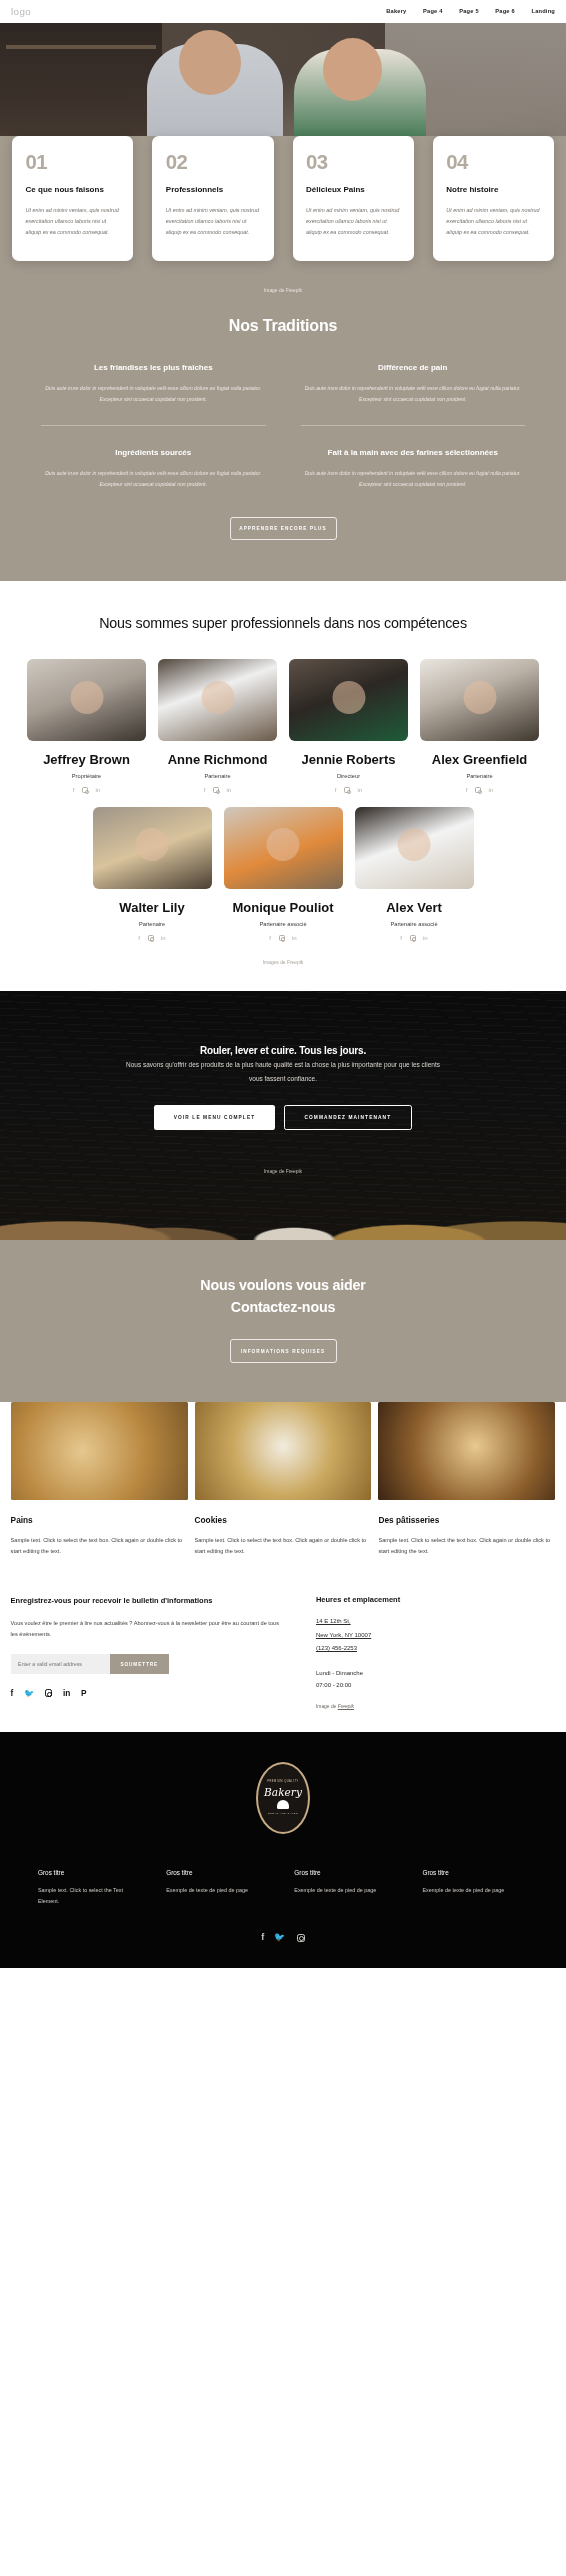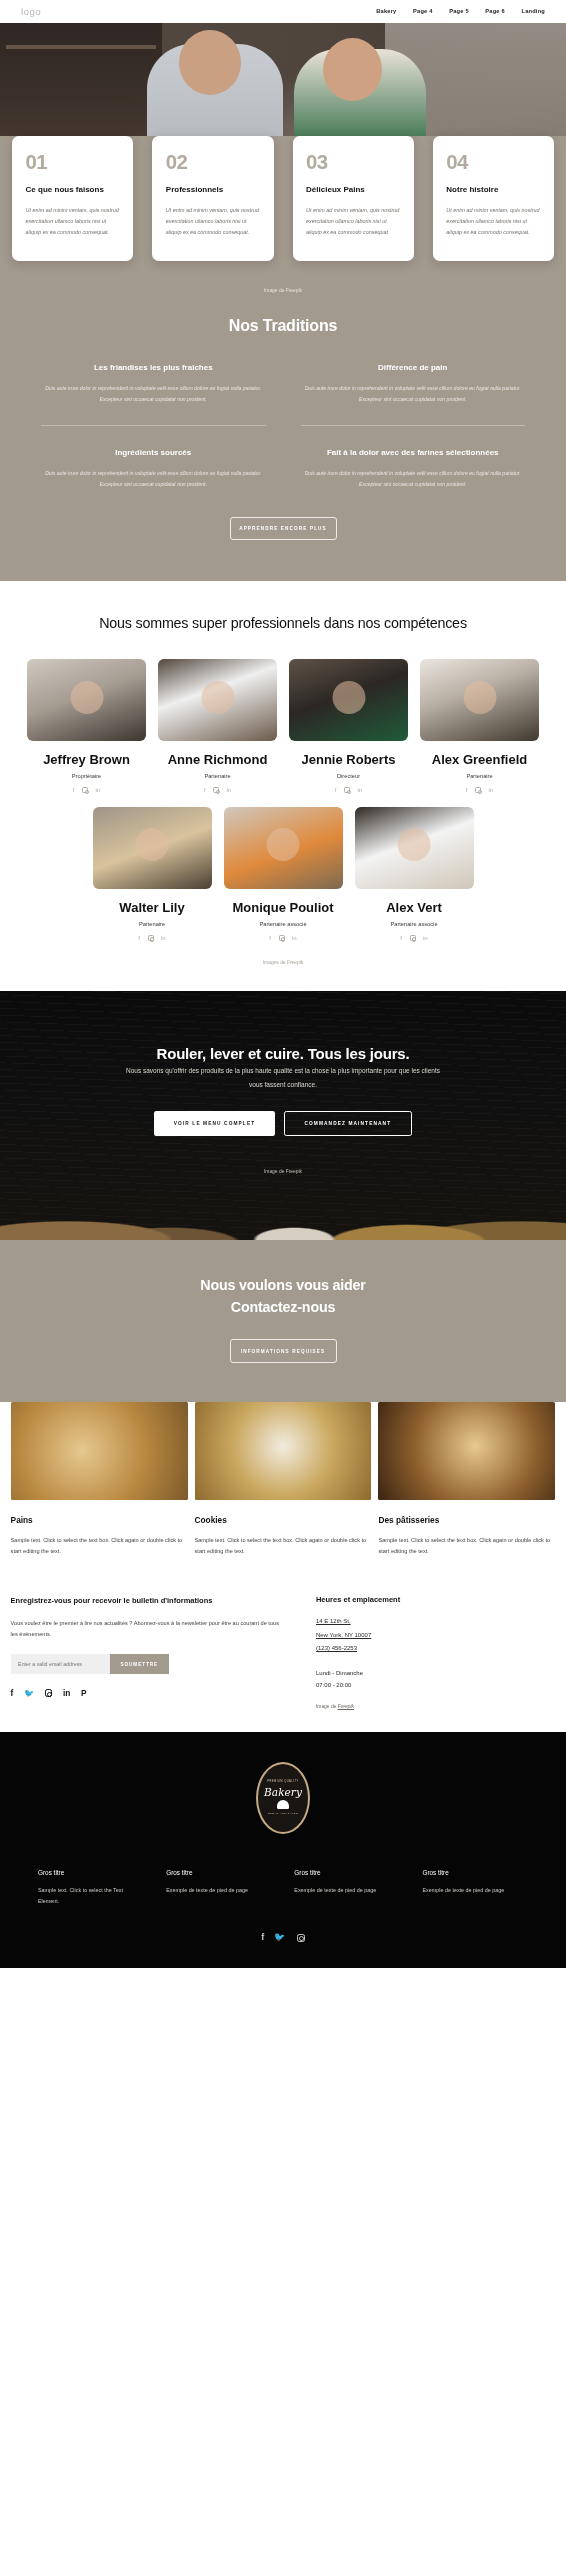--- a/index.html
+++ b/index.html
@@ -8,21 +8,21 @@
     font-family:"Liberation Sans", sans-serif;
     background:#ffffff;
     color:#222;
     -webkit-font-smoothing:antialiased;
   }
 
   
   .site-header{
     height:22.6px; background:#fff;
     display:flex; align-items:center; justify-content:space-between;
-    padding:0 21px;
+    padding:0 11px;
   }
   .logo{ font-size:9.8px; color:#b8b8b8; letter-spacing:0.4px; font-weight:400; }
   .nav{ display:flex; gap:16.6px; }
   .nav a{ font-size:5.7px; color:#1c1c1c; text-decoration:none; font-weight:700; letter-spacing:0.2px; }
 
   
   .hero{
     position:relative;
     height:249px;
     background:
@@ -156,21 +156,21 @@
     position:relative; padding:54px 0 0; height:249px;
     background:
       linear-gradient(180deg,#0b0b0b 0%,#101010 45%,#141210 70%,#1a1713 100%);
     overflow:hidden; text-align:center;
   }
   .cta .grain{
     position:absolute; inset:0;
     background:repeating-linear-gradient(2deg, rgba(255,255,255,.035) 0 0.8px, transparent 0.8px 6.8px);
     pointer-events:none;
   }
-  .cta h2{ position:relative; font-size:15px; color:#fff; font-weight:800; margin-bottom:2px; letter-spacing:-0.2px; }
+  .cta h2{ position:relative; font-size:10px; color:#fff; font-weight:800; margin-bottom:2px; letter-spacing:-0.2px; }
   .cta p{
     position:relative; font-size:6.5px; color:#ddd8d2; line-height:2.1;
     max-width:325px; margin:0 auto 19.6px;
   }
   .cta-btns{ position:relative; display:flex; gap:9px; justify-content:center; }
   .btn-white{
     background:#fff; color:#1a1a1a; border:none; border-radius:2.3px;
     padding:9px 19.6px; font-size:4.8px; font-weight:700; letter-spacing:1.1px;
     cursor:pointer; font-family:inherit;
   }
@@ -310,21 +310,21 @@
     </div>
     <div class="trad-item">
       <h3>Différence de pain</h3>
       <p>Duis aute irure dolor in reprehenderit in voluptate velit esse cillum dolore eu fugiat nulla pariatur. Excepteur sint occaecat cupidatat non proident.</p>
     </div>
     <div class="trad-item bordered">
       <h3>Ingrédients sourcés</h3>
       <p>Duis aute irure dolor in reprehenderit in voluptate velit esse cillum dolore eu fugiat nulla pariatur. Excepteur sint occaecat cupidatat non proident.</p>
     </div>
     <div class="trad-item bordered">
-      <h3>Fait à la dolor avec des farines sélectionnées</h3>
+      <h3>Fait à la main avec des farines sélectionnées</h3>
       <p>Duis aute irure dolor in reprehenderit in voluptate velit esse cillum dolore eu fugiat nulla pariatur. Excepteur sint occaecat cupidatat non proident.</p>
     </div>
   </div>
   <button class="btn-outline">APPRENDRE ENCORE PLUS</button>
 </section>
 
 <section class="team">
   <h2>Nous sommes super professionnels dans nos compétences</h2>
 
   <div class="team-row">

